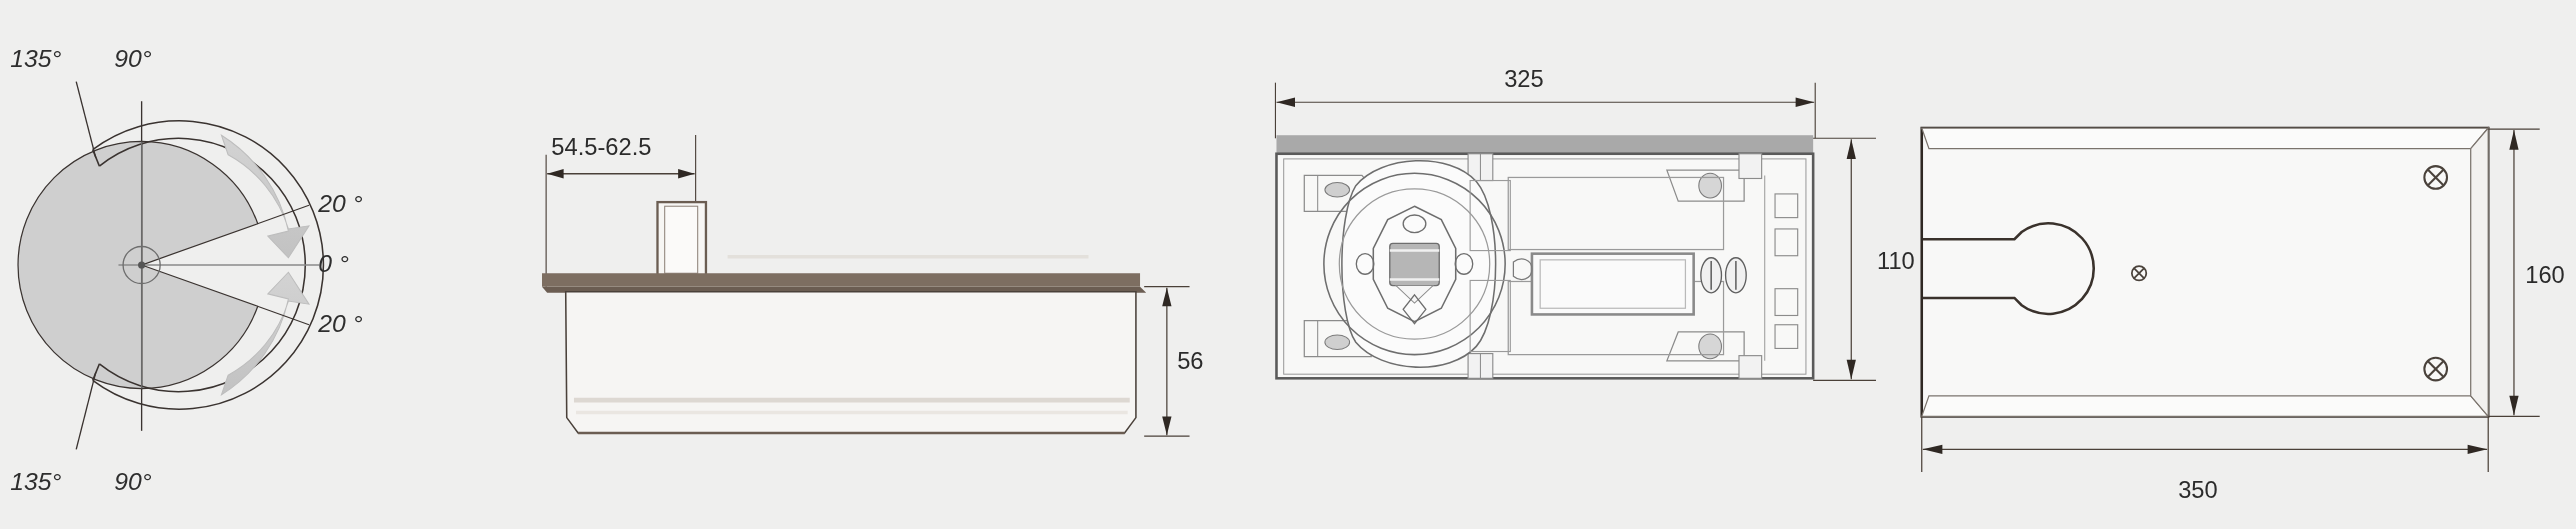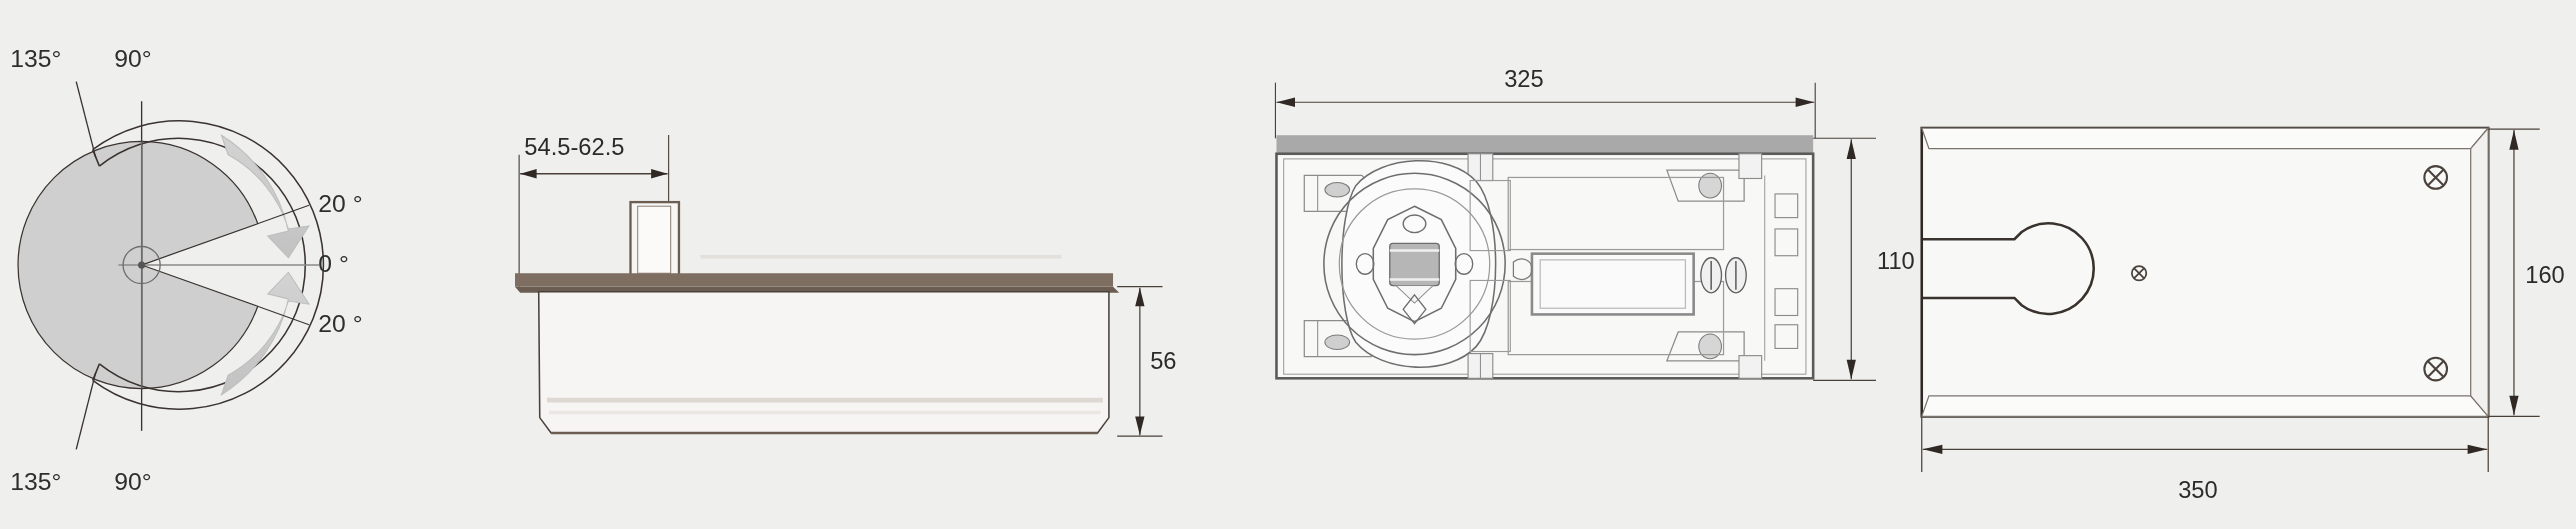--- a/index.html
+++ b/index.html
@@ -4,22 +4,22 @@
 <style>
   html,body{margin:0;padding:0;}
   body{
     width:2584px;height:530px;
     background:#efefee;
     font-family:"Liberation Sans", sans-serif;
     overflow:hidden;
   }
   #sheet{position:relative;width:2584px;height:530px;}
   .panel{position:absolute;top:0;height:530px;}
-  #panel-angle{left:0;width:515px;}
-  #panel-side{left:515px;width:696px;}
+  #panel-angle{left:0;width:515px;font-style:italic;}
+  #panel-side{left:542px;width:696px;}
   #panel-top{left:1260px;width:685px;}
   #panel-cover{left:1896px;width:688px;}
   svg{display:block;}
   .dimtext{
     font-family:"Liberation Sans", sans-serif;
     fill:#2b2b2b;
     font-size:46px;
     font-weight:400;
   }
   .angletext{

